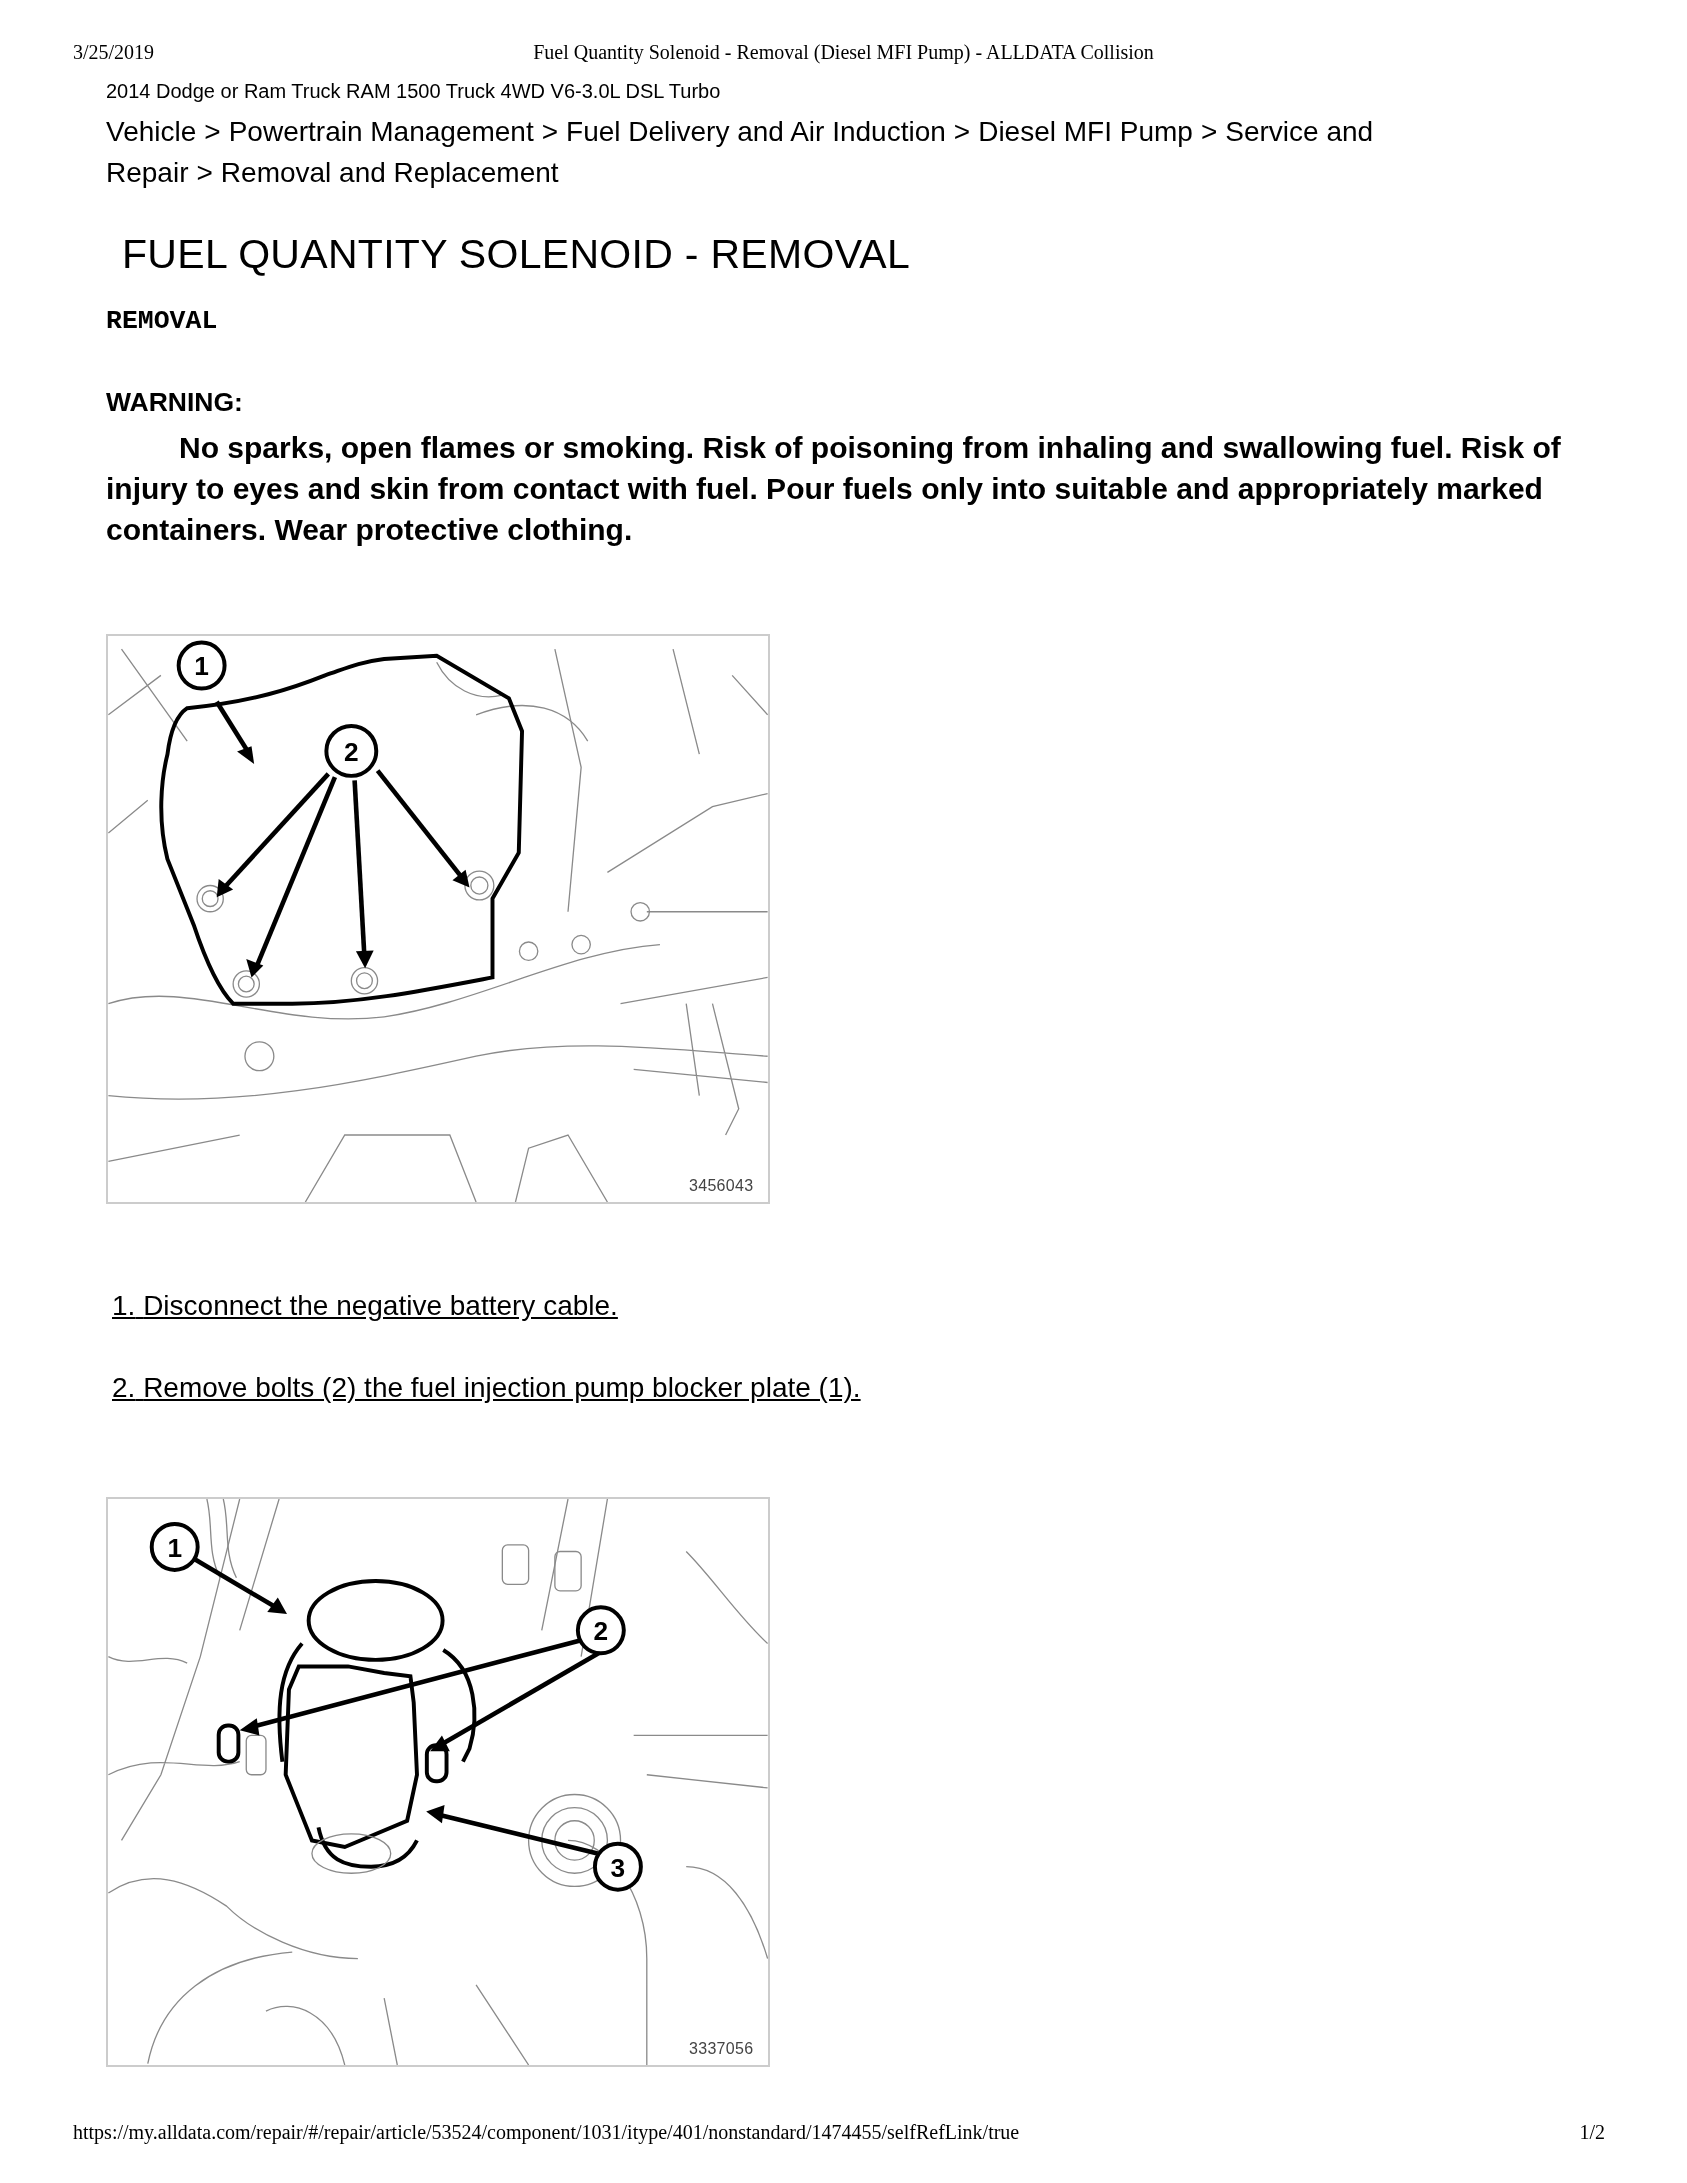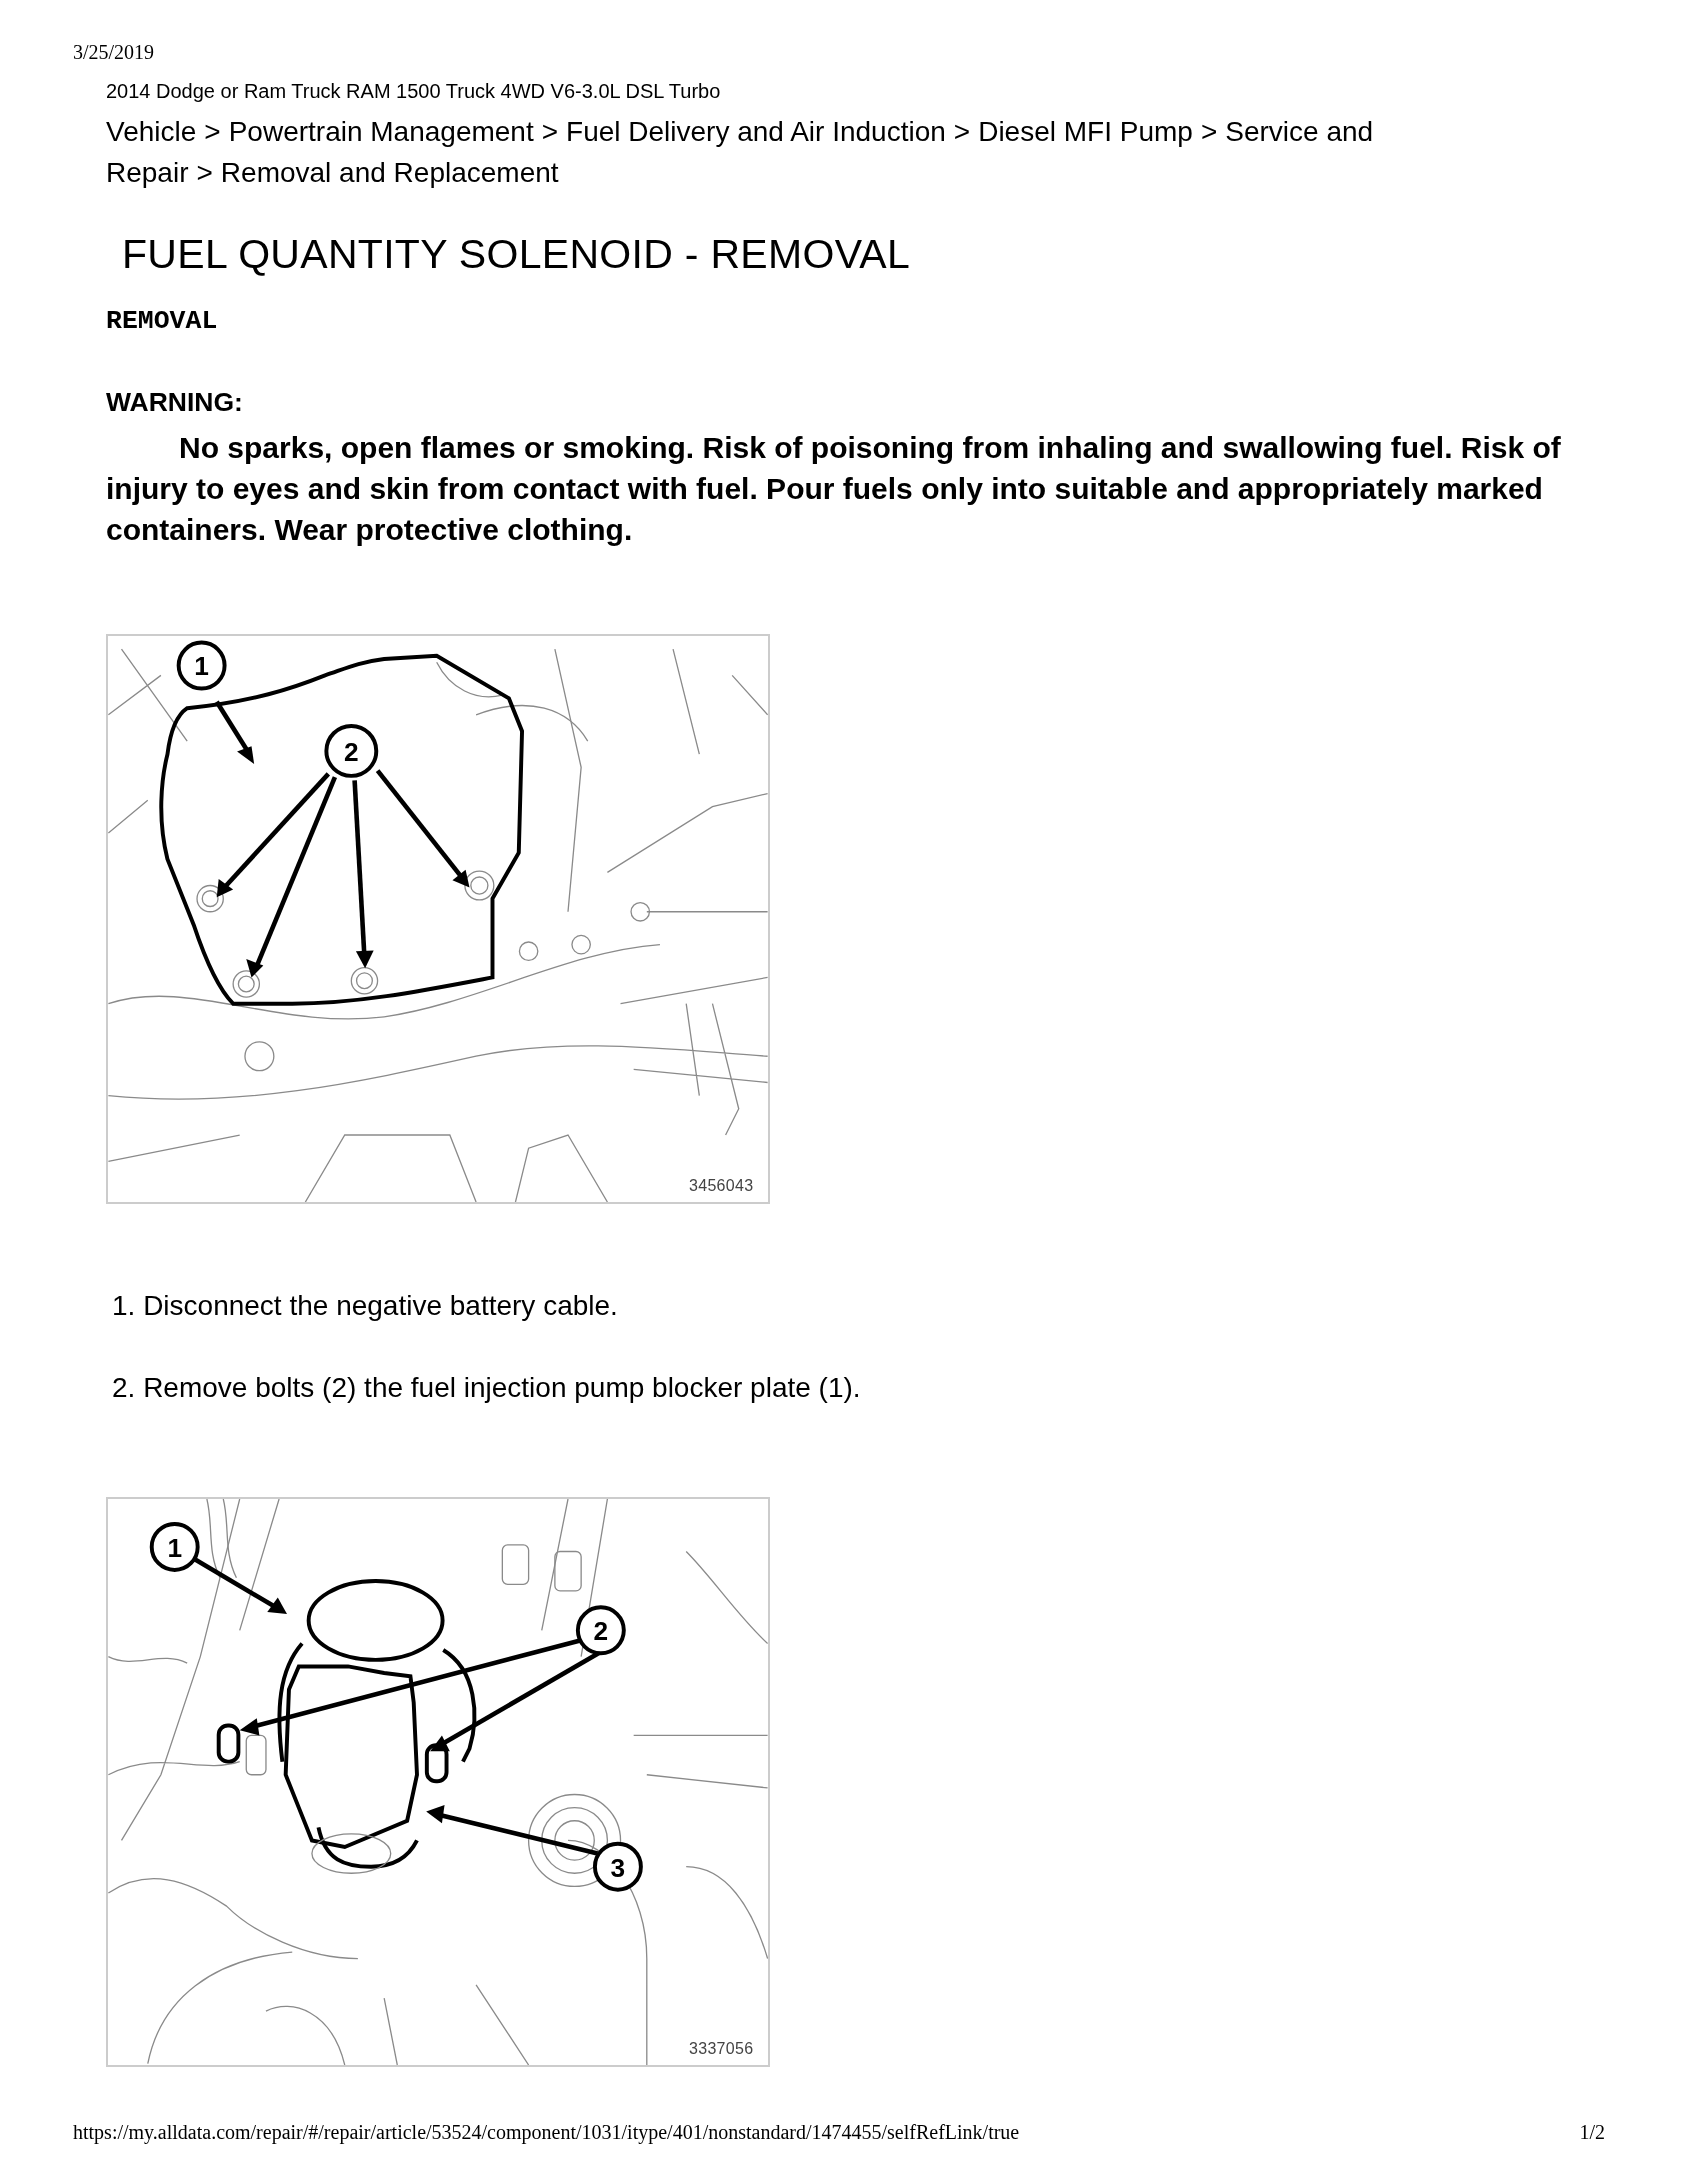--- a/index.html
+++ b/index.html
@@ -27,34 +27,35 @@
 
     .figure { position: absolute; left: 106px; width: 664px; height: 570px;
       border: 2px solid #cccccc; box-sizing: border-box; background: #fff; overflow: hidden; }
     .figure svg { position: absolute; left: 0; top: 0; width: 100%; height: 100%; }
     .fig-1 { top: 634px; }
     .fig-2 { top: 1497px; }
     .fig-num { position: absolute; right: 14.6px; bottom: 6.6px; font-family: "Liberation Sans", sans-serif;
       font-size: 16px; color: #444; letter-spacing: 0.3px; }
 
     .steps { position: absolute; left: 112px; top: 1290px; font-family: "Liberation Sans", sans-serif; font-size: 28px; }
-    .step { position: absolute; left: 0; white-space: nowrap; }
+    .step { position: absolute; left: 0; white-space: nowrap; text-decoration: underline; }
     .step-1 { top: 0; }
     .step-2 { top: 82px; }
     .line-faint { stroke: #8a8a8a; stroke-width: 2; fill: none; }
     .line-bold { stroke: #000; stroke-width: 6; fill: none; }
     .callout-circle { stroke: #000; stroke-width: 6; fill: #fff; }
     .callout-text { font-family: "Liberation Sans", sans-serif; font-size: 40px; font-weight: bold; fill: #000; }
     .arrow { stroke: #000; stroke-width: 7; fill: none; }
   </style>
 </head>
 <body>
 
 <div class="print-header">
   <span class="ph-date">3/25/2019</span>
+  <span class="ph-title">Fuel Quantity Solenoid - Removal (Diesel MFI Pump) - ALLDATA Collision</span>
 </div>
 
 <div class="content">
   <div class="vehicle">2014 Dodge or Ram Truck RAM 1500 Truck 4WD V6-3.0L DSL Turbo</div>
 
   <div class="breadcrumb">
     <span>Vehicle</span><span class="sep">&gt;</span><span>Powertrain Management</span><span class="sep">&gt;</span><span>Fuel Delivery and Air Induction</span><span class="sep">&gt;</span><span>Diesel MFI Pump</span><span class="sep">&gt;</span><span>Service and Repair</span><span class="sep">&gt;</span><span>Removal and Replacement</span>
   </div>
 
   <h1 class="page-title">FUEL QUANTITY SOLENOID - REMOVAL</h1>

